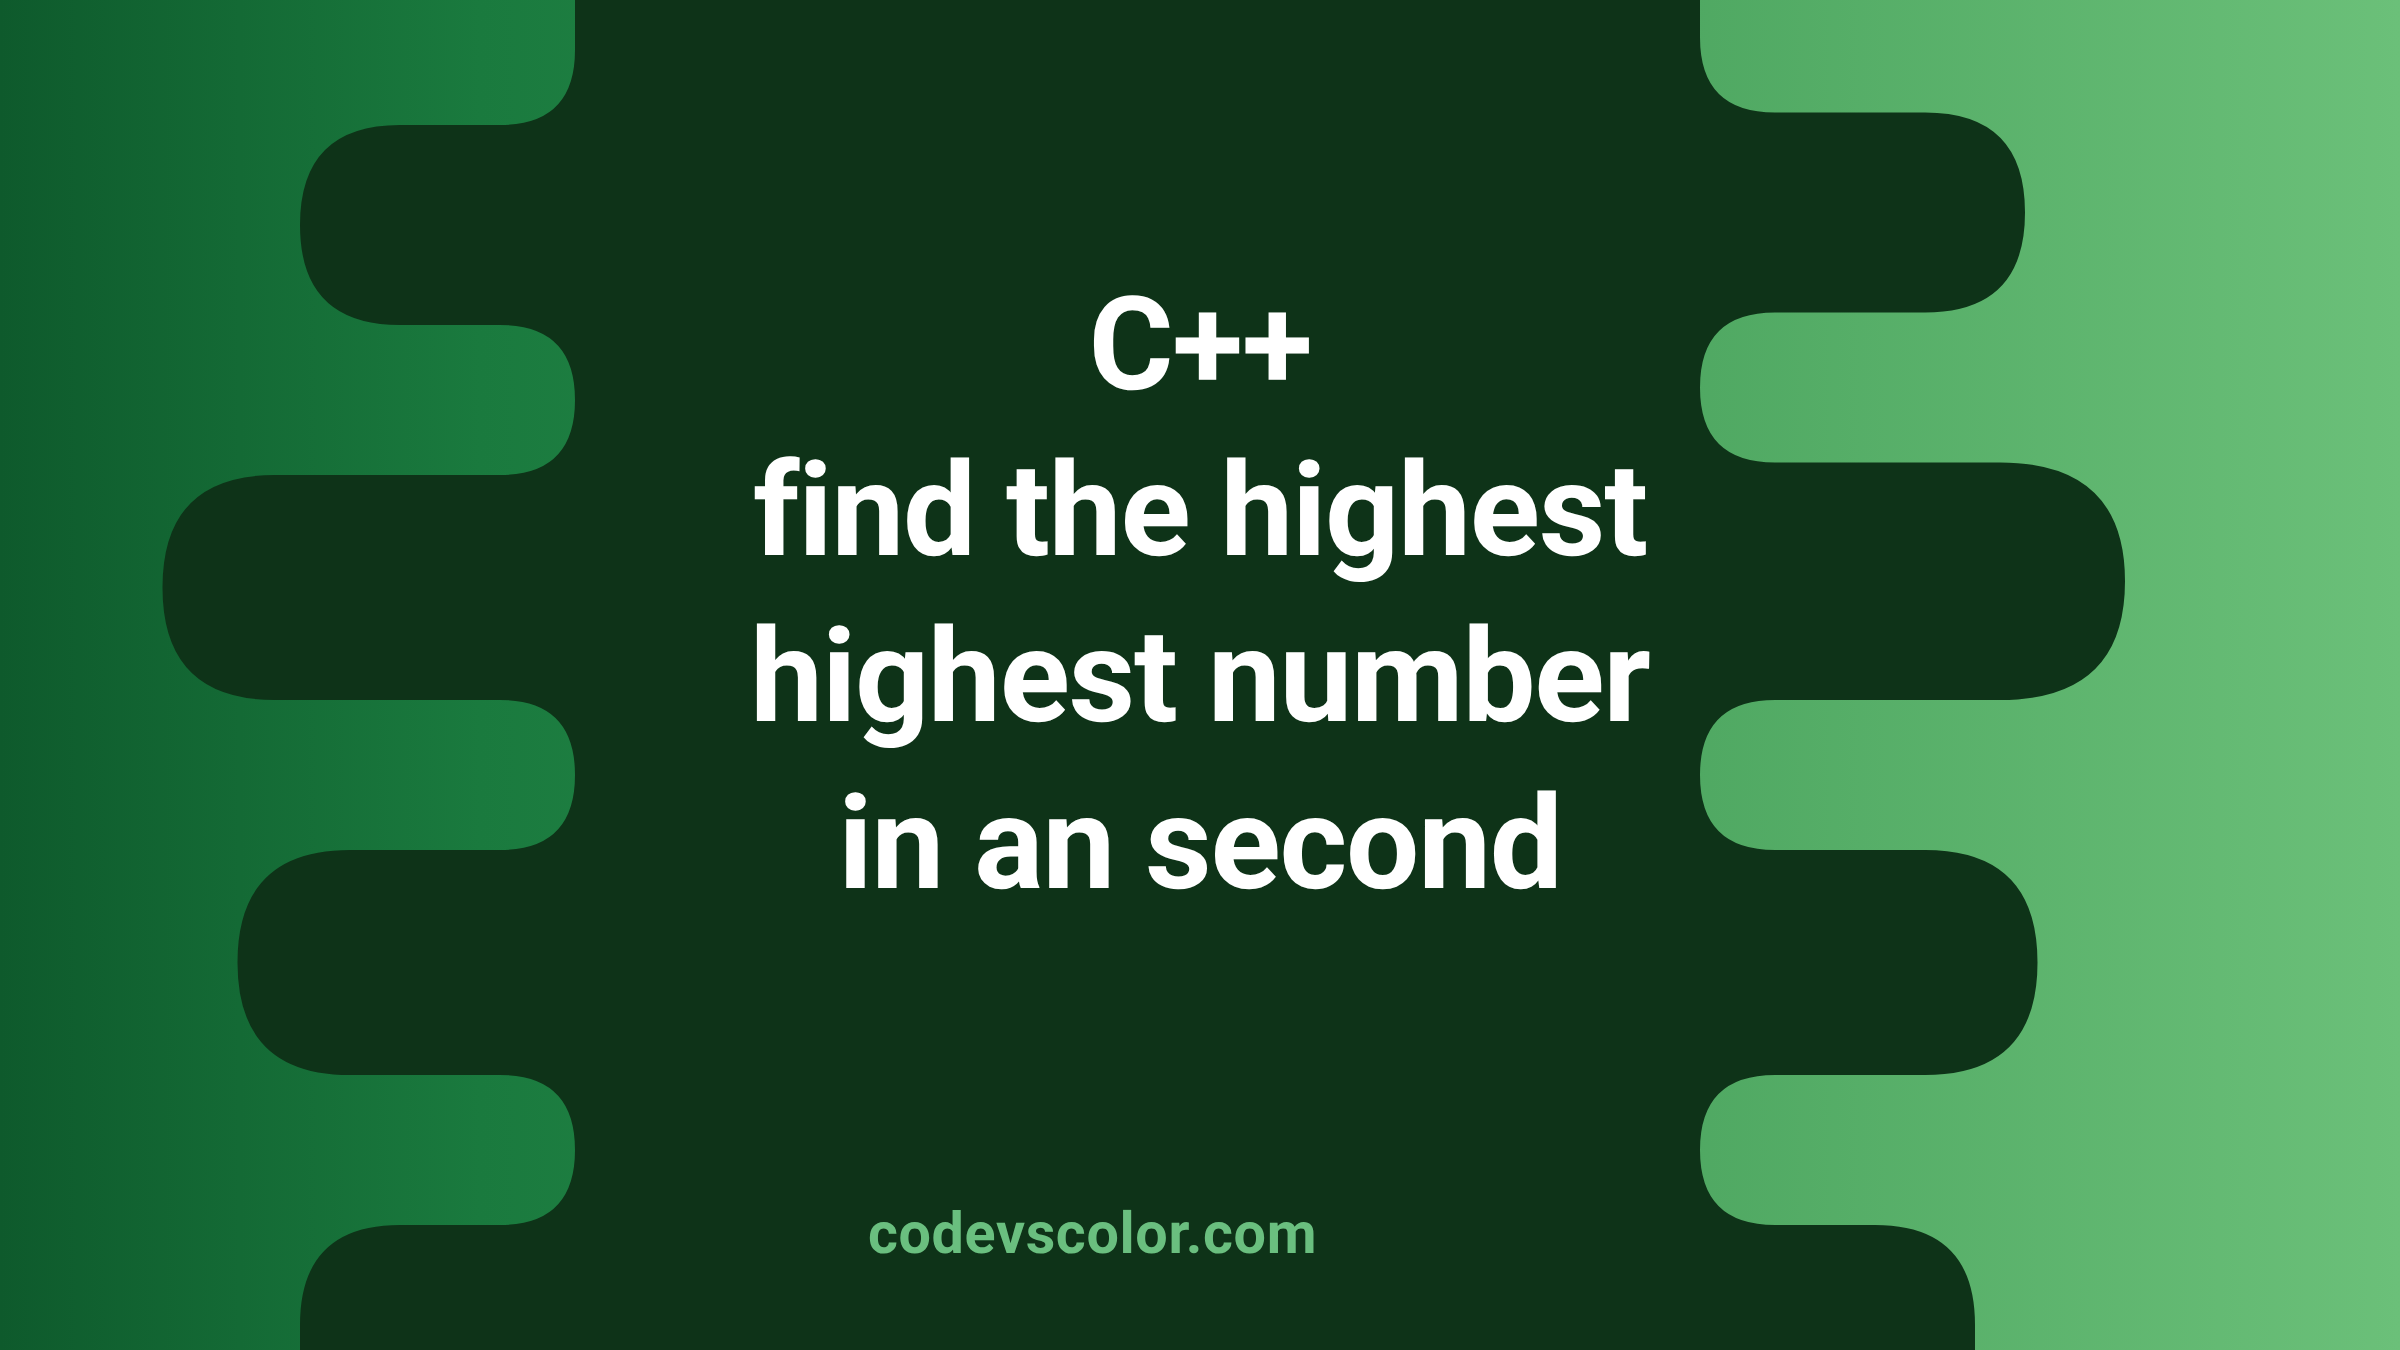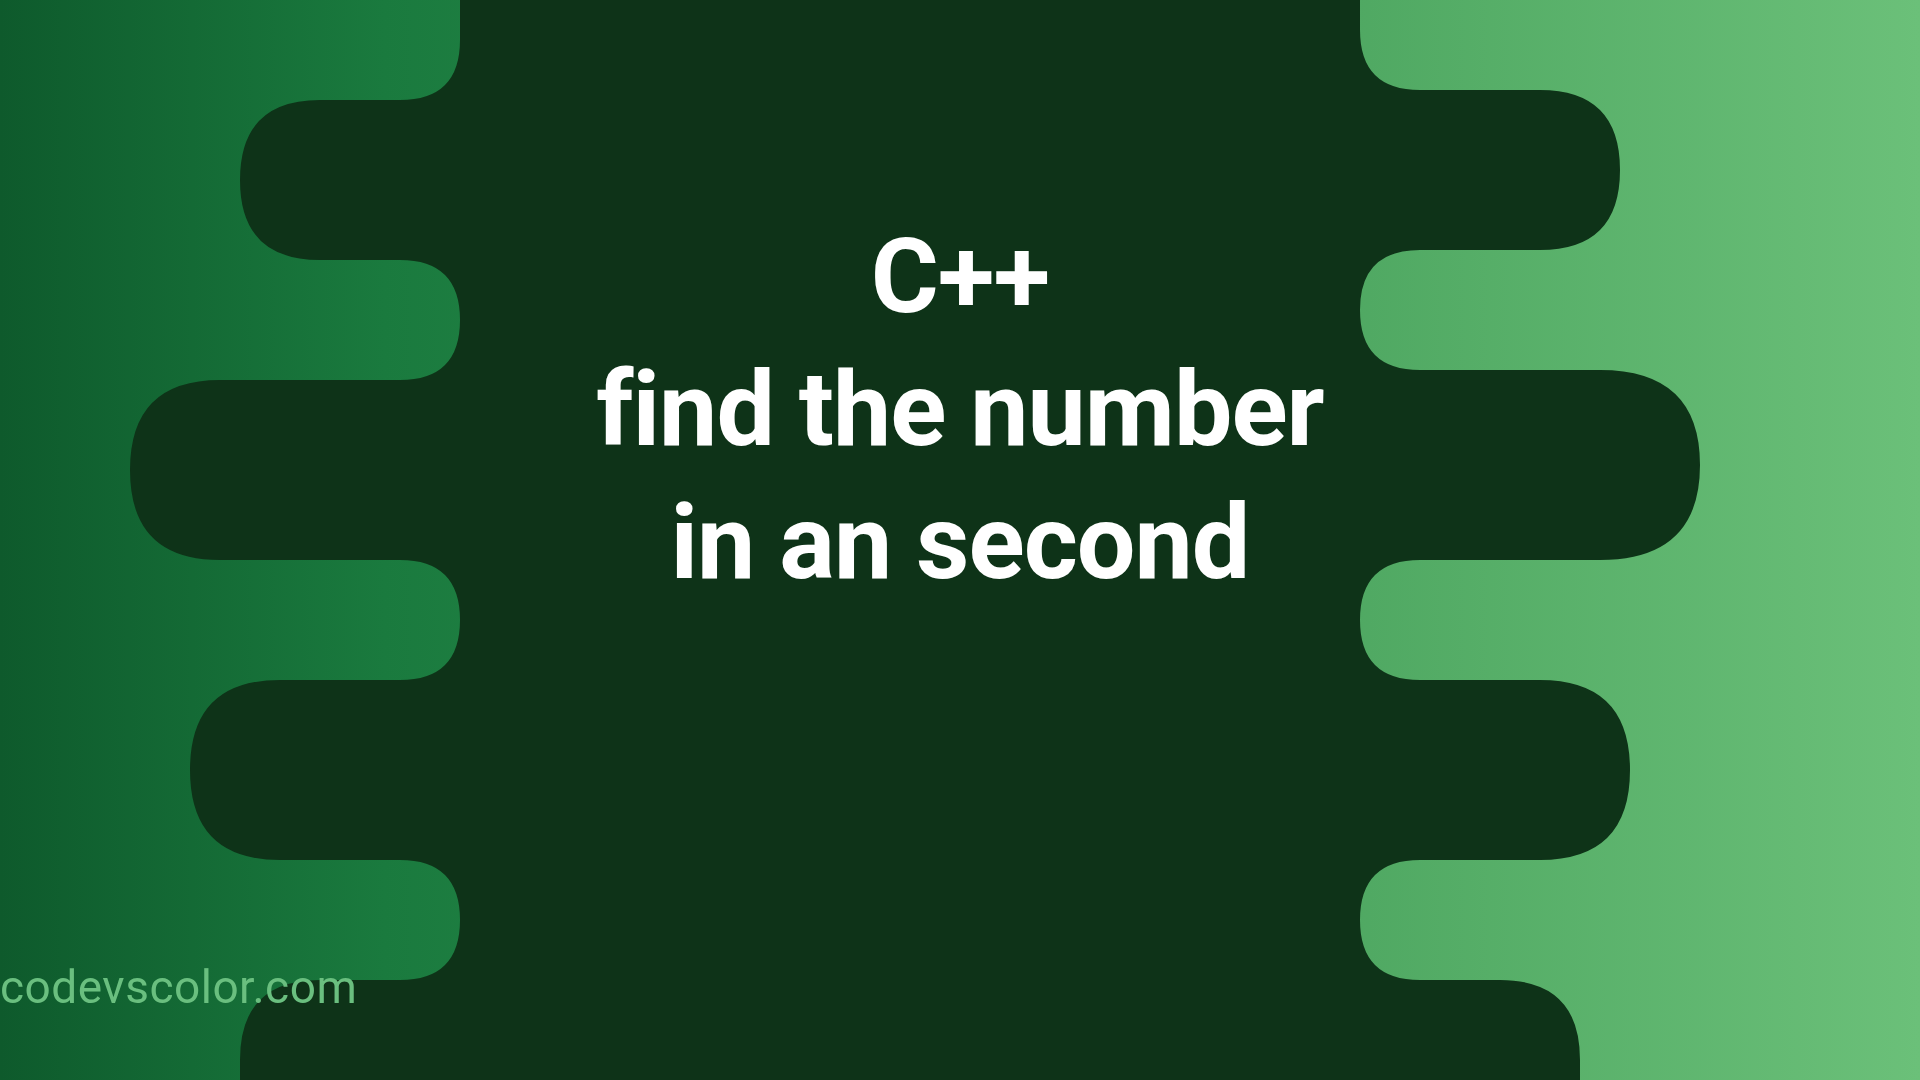--- a/index.html
+++ b/index.html
@@ -35,23 +35,24 @@
     font-weight: 700;
     font-size: 104px;
     line-height: 1.28;
     letter-spacing: -1px;
   }
   .watermark {
     position: absolute;
     bottom: 66px;
     left: 0;
     width: 1748px;
+    text-align: center;
     color: #6abf7f;
     font-size: 46px;
-    font-weight: 400;
+    font-weight: 700;
     letter-spacing: 0.5px;
   }
 </style>
 </head>
 <body>
 
 <div class="banner">
 
   <svg class="blob" viewBox="0 0 1920 1080" preserveAspectRatio="none">
     <path d="
@@ -102,19 +103,20 @@
       Q 1620 90 1540 90
       L 1420 90
       Q 1360 90 1360 30
       L 1360 0
       Z
     "></path>
   </svg>
 
   <div class="title-wrap">
     <div class="title-line">C++</div>
-    <div class="title-line">find the number</div>
+    <div class="title-line">find the highest</div>
+    <div class="title-line">highest number</div>
     <div class="title-line">in an second</div>
   </div>
 
   <div class="watermark">codevscolor.com</div>
 
 </div>
 
 </body></html>

